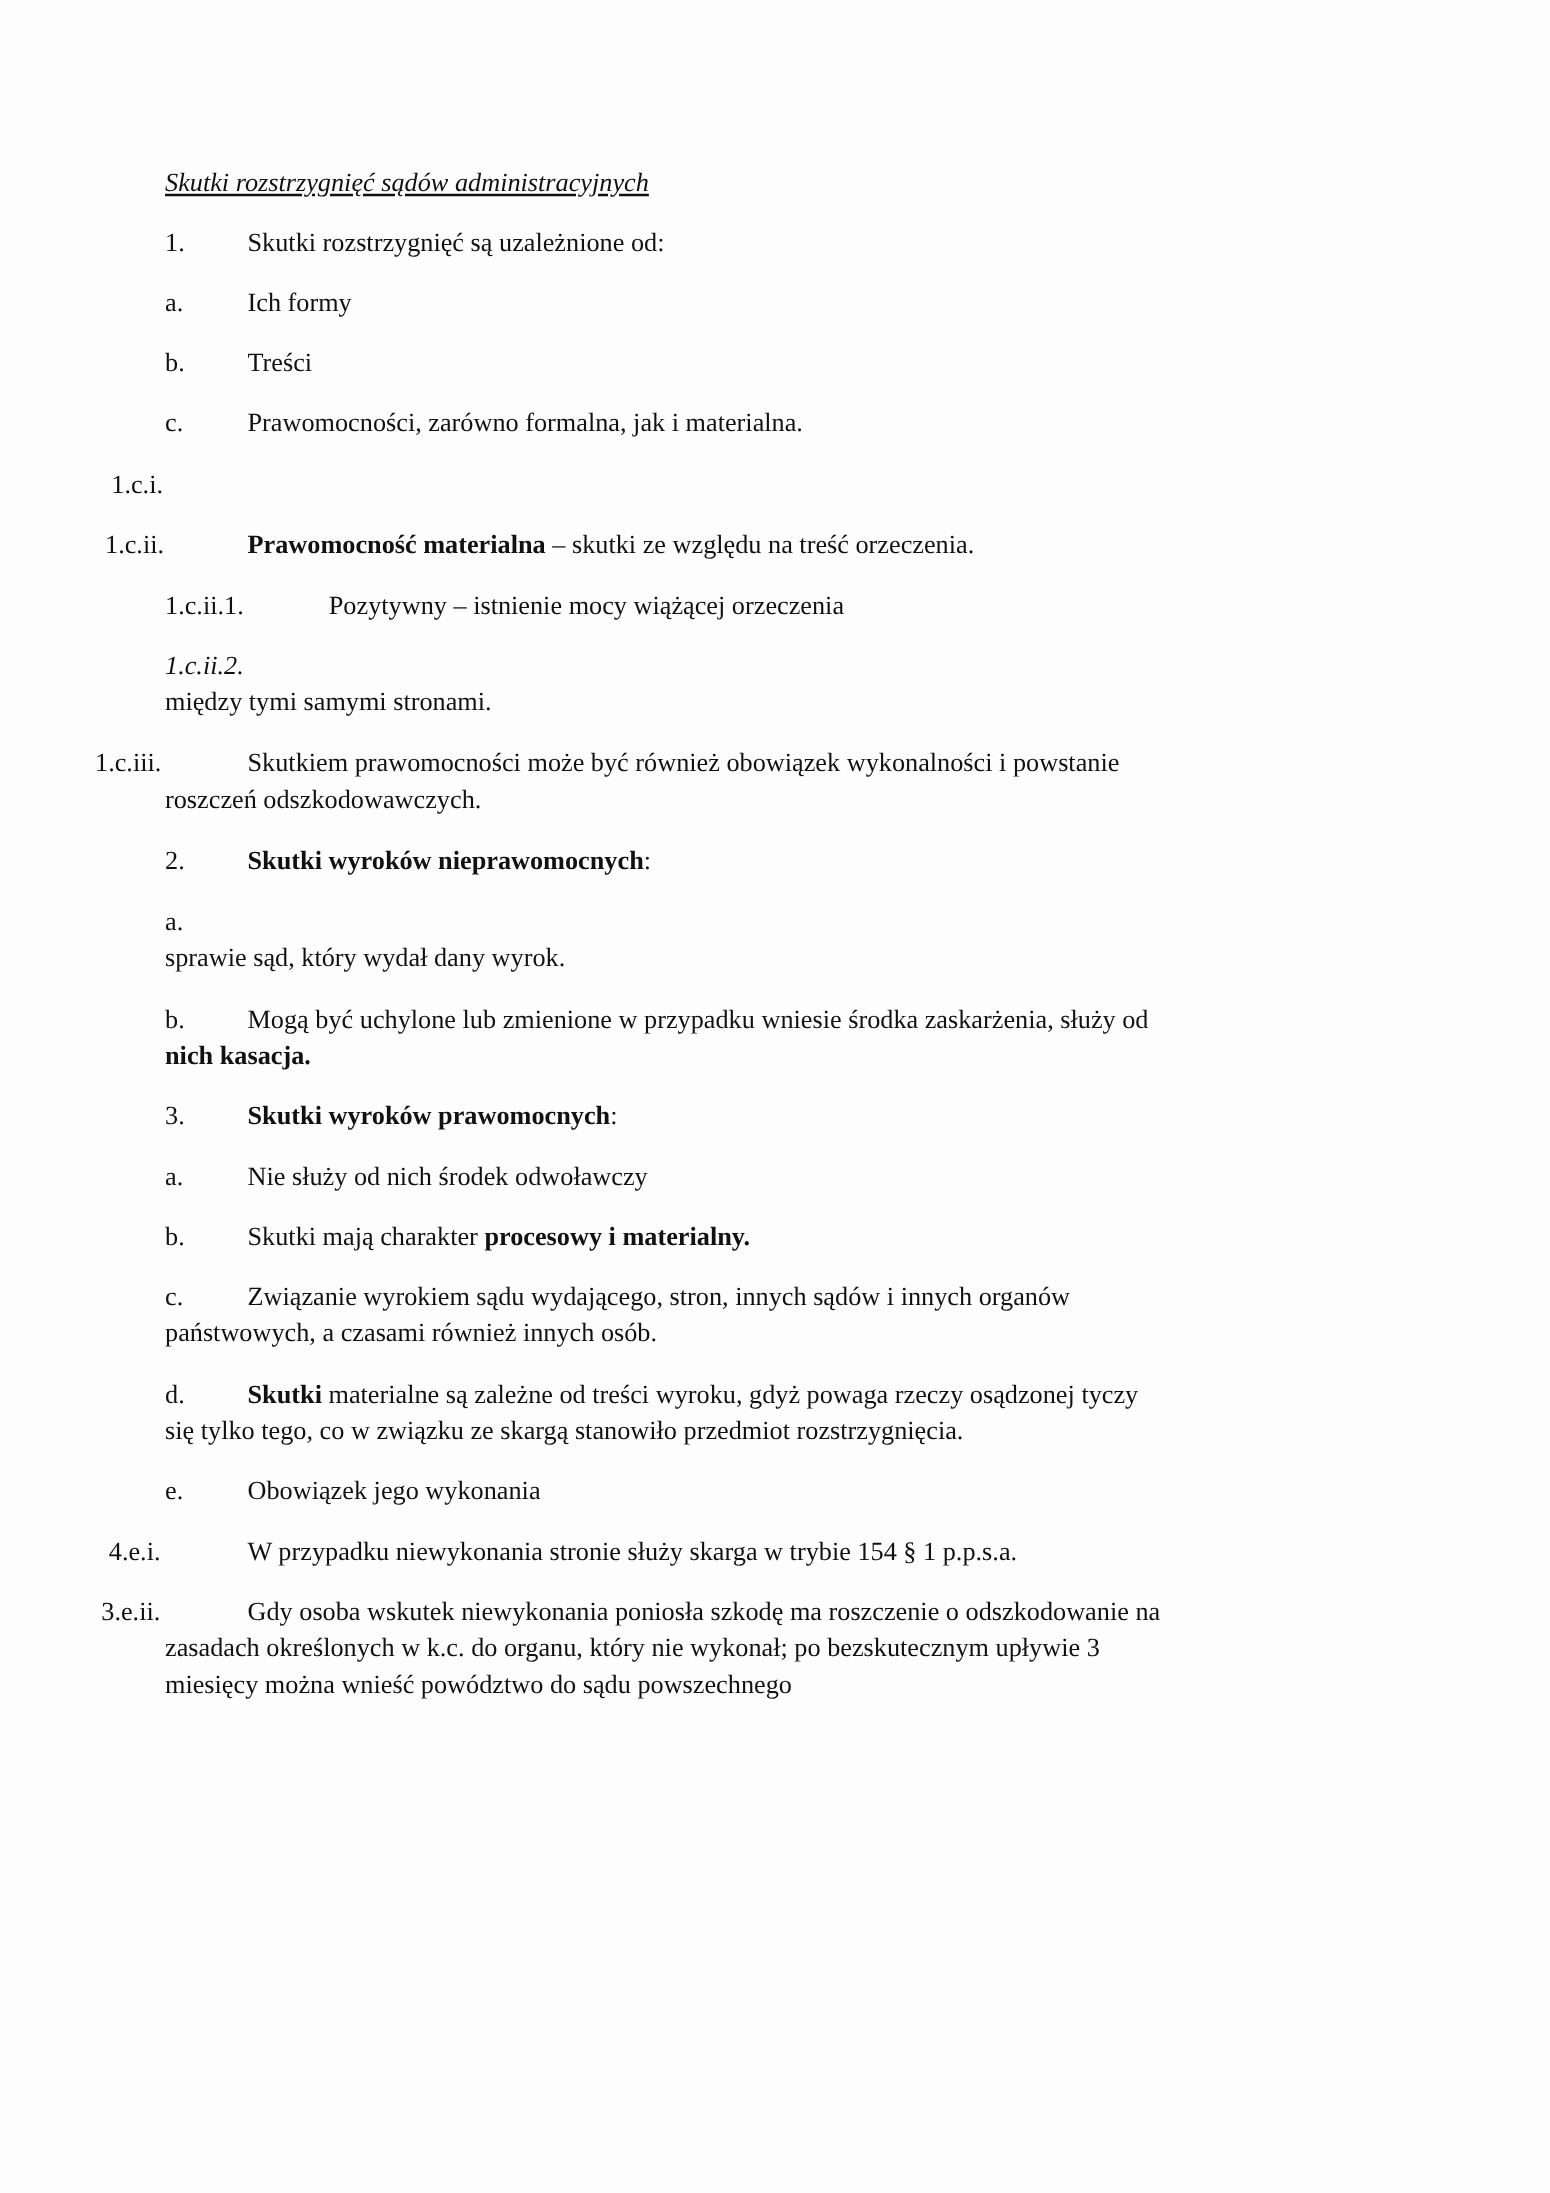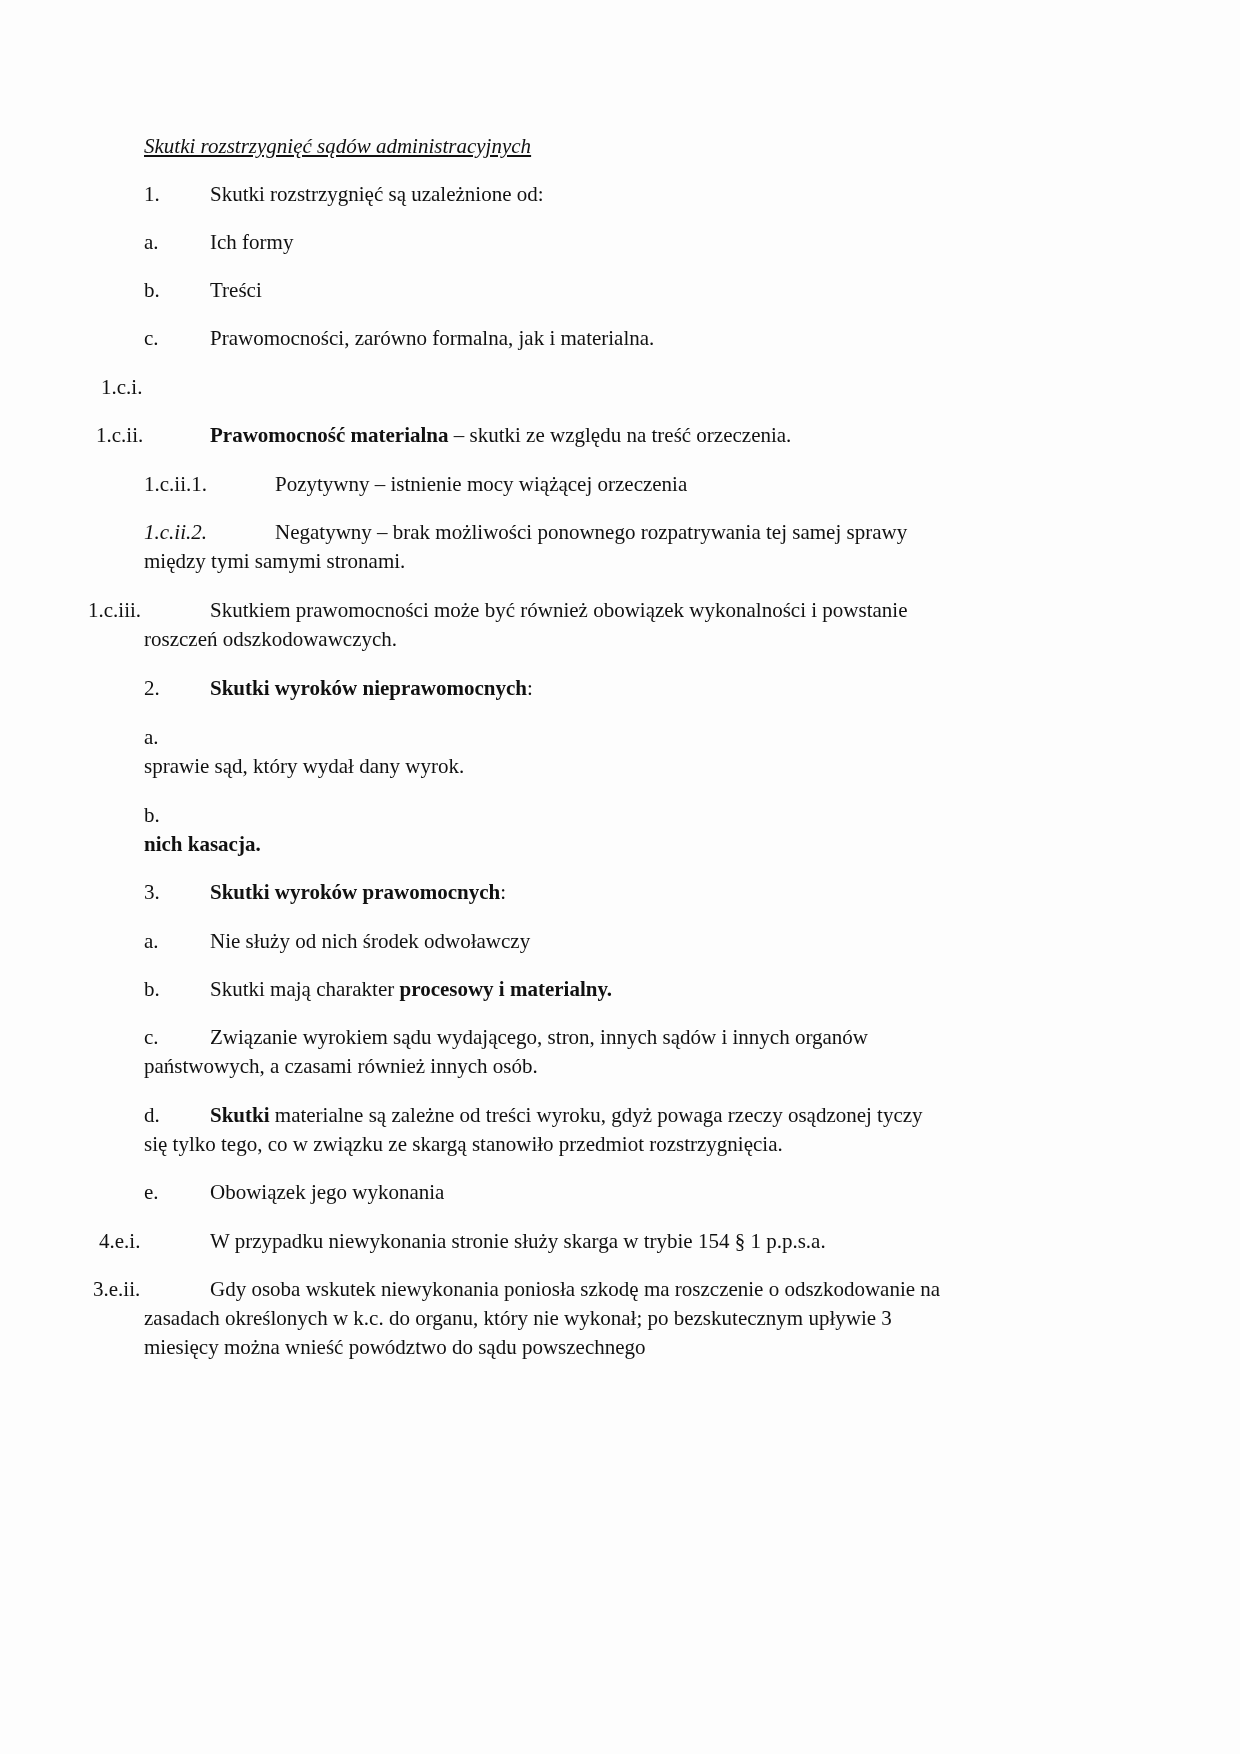--- a/index.html
+++ b/index.html
@@ -4,21 +4,21 @@
 <style>
   html, body { margin: 0; padding: 0; }
   body {
     width: 1240px; height: 1754px;
     background: #fdfdfd;
     position: relative;
     overflow: hidden;
     font-family: "Liberation Serif", "DejaVu Serif", serif;
     color: #111;
   }
-  .page { position: absolute; left: 12px; top: 0; width: 1084px; height: 1754px; }
+  .page { position: absolute; left: 0; top: 0; width: 1084px; height: 1754px; }
   .line {
     position: absolute;
     font-size: 21px;
     line-height: 24px;
     white-space: nowrap;
   }
   .title {
     font-style: italic;
     text-decoration: underline;
     font-size: 21px;
@@ -46,34 +46,34 @@
 
   <div class="line" style="left:89px; top:375px;">1.c.i.</div>
 
   <div class="line" style="left:84px; top:423px;">1.c.ii.</div>
   <div class="line" style="left:198px; top:423px;"><span class="b">Prawomocność materialna</span><span> – skutki ze względu na treść orzeczenia.</span></div>
 
   <div class="line" style="left:132px; top:472px;">1.c.ii.1.</div>
   <div class="line" style="left:263px; top:472px;">Pozytywny – istnienie mocy wiążącej orzeczenia</div>
 
   <div class="line" style="left:132px; top:520px;font-style:italic;">1.c.ii.2.</div>
-  <div class="line" style="left:263px; top:520px;">Negatywny – brak możliwości ponownego rozpatrywania tej samej sprawy</div>
   <div class="line" style="left:132px; top:549px;">między tymi samymi stronami.</div>
 
   <div class="line" style="left:76px; top:598px;">1.c.iii.</div>
   <div class="line" style="left:198px; top:598px;">Skutkiem prawomocności może być również obowiązek wykonalności i powstanie</div>
   <div class="line" style="left:132px; top:627px;">roszczeń odszkodowawczych.</div>
 
   <div class="line" style="left:132px; top:676px;">2.</div>
   <div class="line" style="left:198px; top:676px;"><span class="b">Skutki wyroków nieprawomocnych</span><span>:</span></div>
 
   <div class="line" style="left:132px; top:725px;">a.</div>
   <div class="line" style="left:132px; top:754px;">sprawie sąd, który wydał dany wyrok.</div>
 
   <div class="line" style="left:132px; top:803px;">b.</div>
+  <div class="line" style="left:198px; top:803px;">Mogą być uchylone lub zmienione w przypadku wniesie środka zaskarżenia, służy od</div>
   <div class="line b" style="left:132px; top:832px;">nich kasacja.</div>
 
   <div class="line" style="left:132px; top:880px;">3.</div>
   <div class="line" style="left:198px; top:880px;"><span class="b">Skutki wyroków prawomocnych</span><span>:</span></div>
 
   <div class="line" style="left:132px; top:929px;">a.</div>
   <div class="line" style="left:198px; top:929px;">Nie służy od nich środek odwoławczy</div>
 
   <div class="line" style="left:132px; top:977px;">b.</div>
   <div class="line" style="left:198px; top:977px;"><span>Skutki mają charakter </span><span class="b">procesowy i materialny</span><span class="b">.</span></div>

